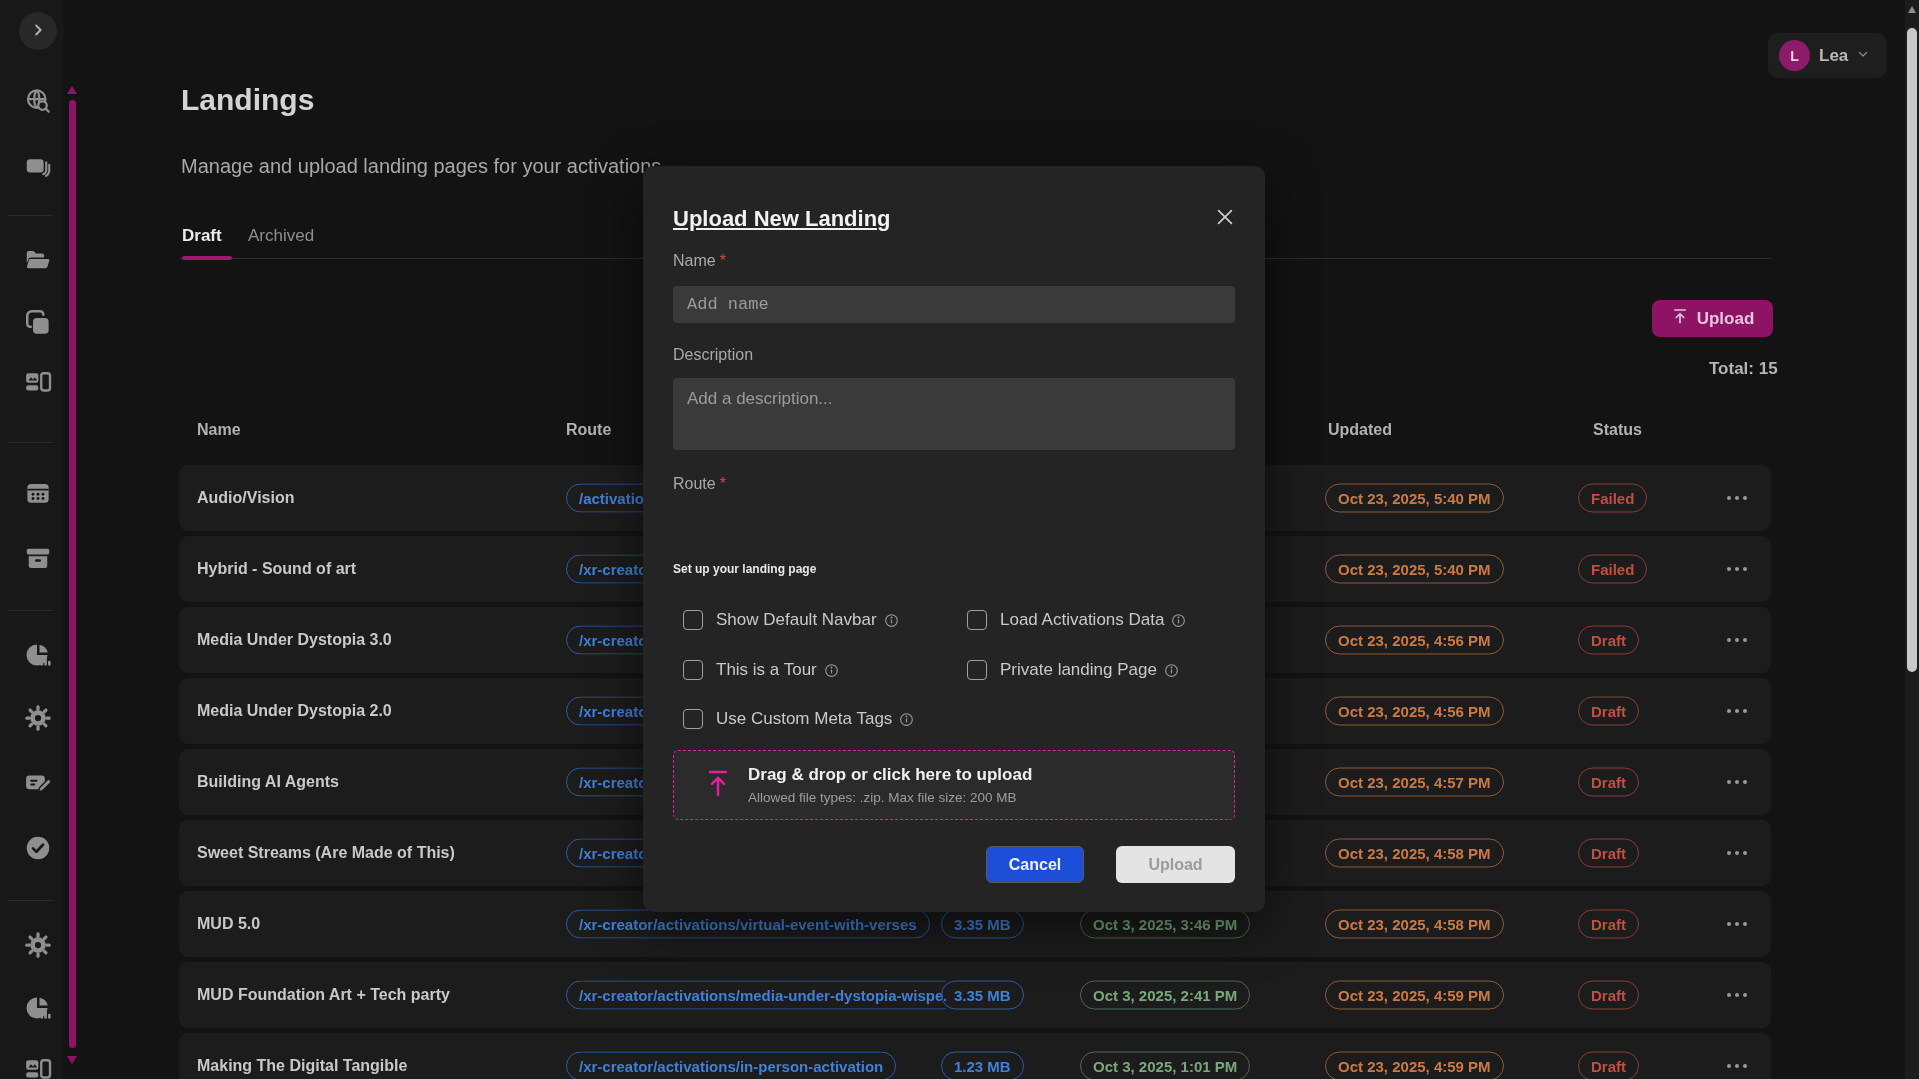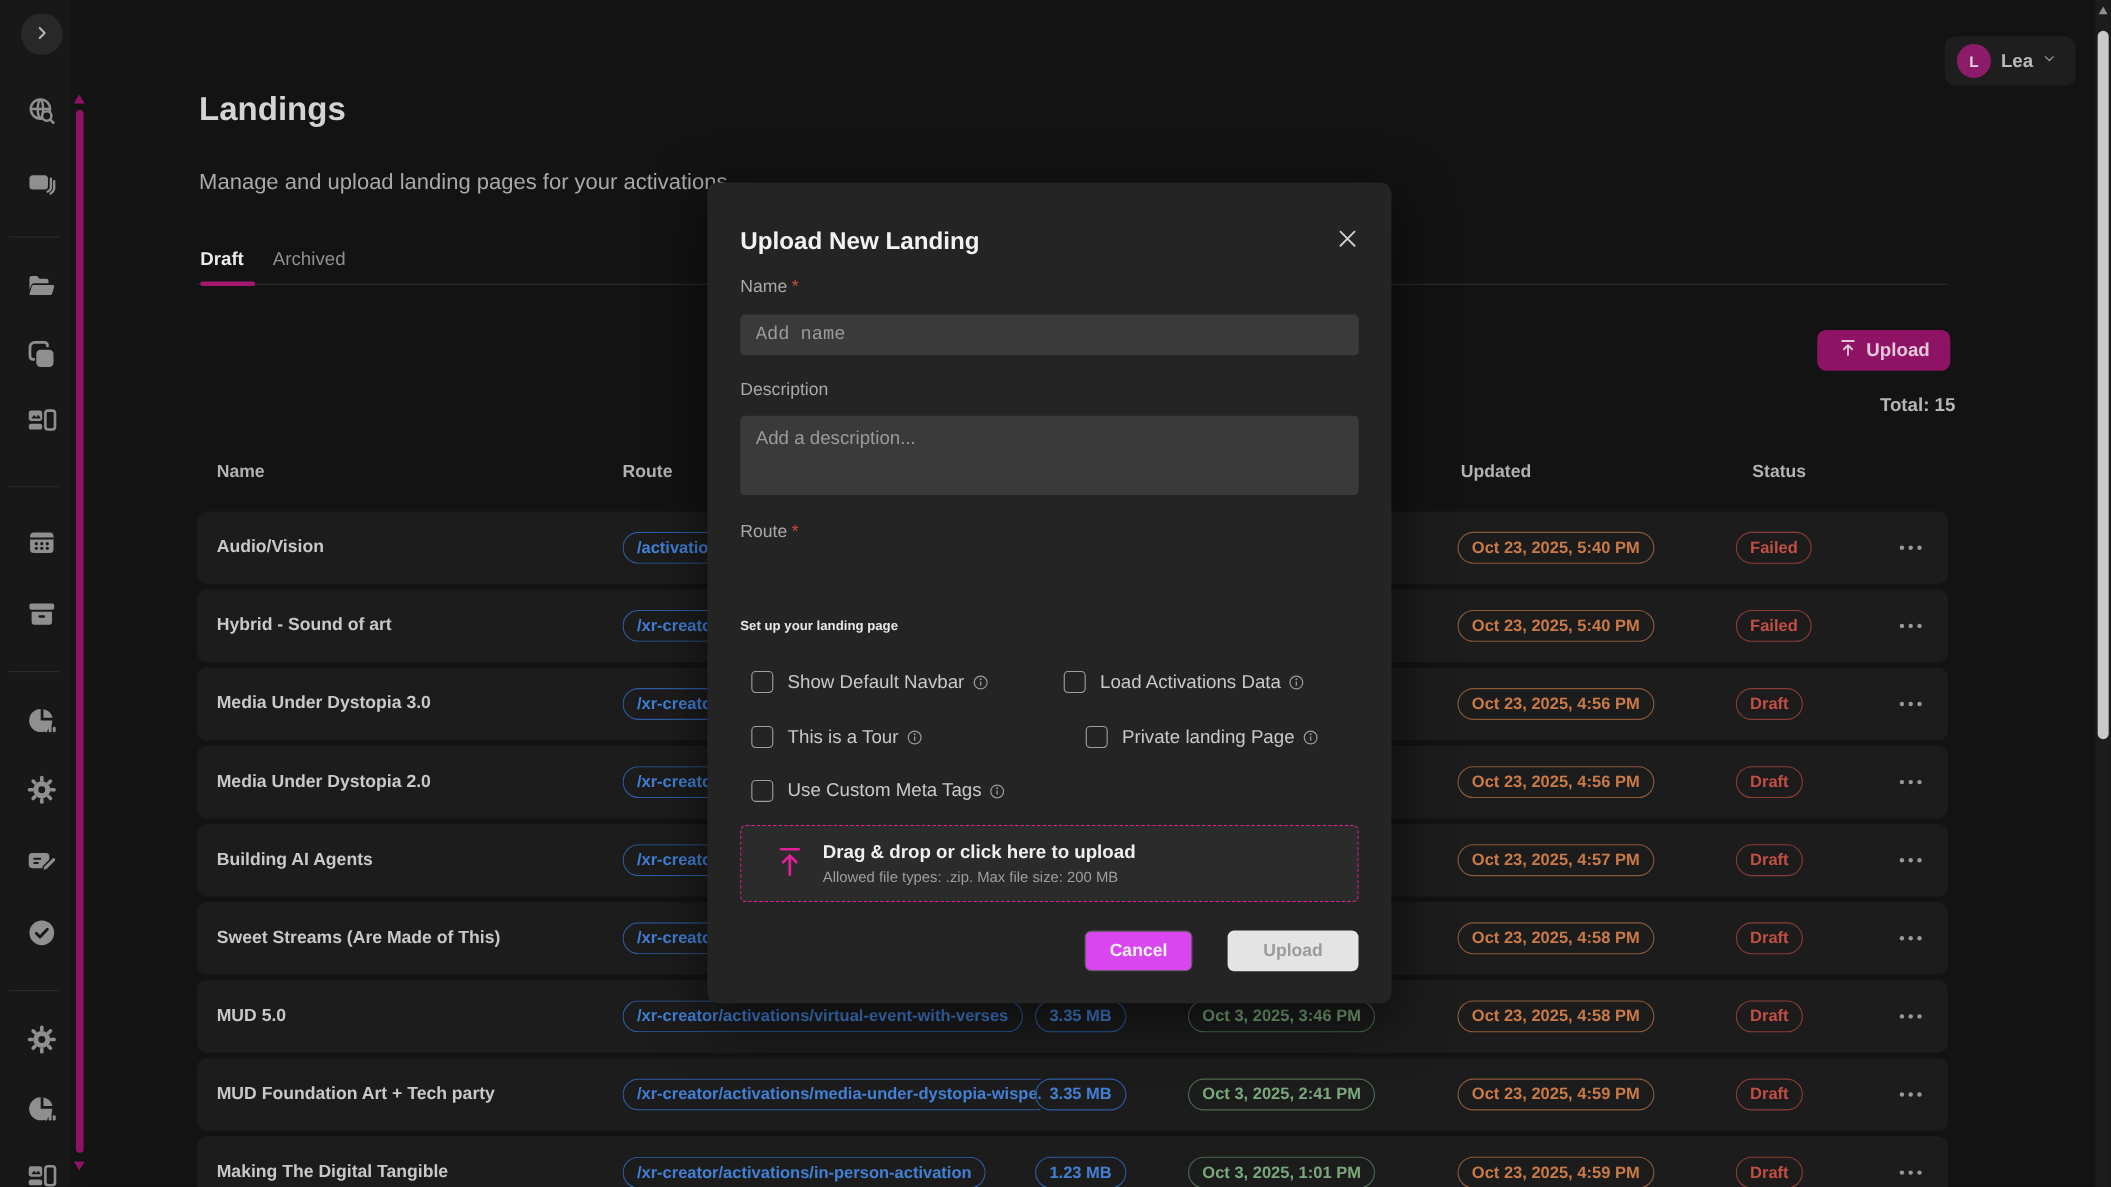--- a/index.html
+++ b/index.html
@@ -67,21 +67,21 @@
   .cell.size    { left:762px; }
   .cell.created { left:901px; }
   .cell.updated { left:1146px; }
   .cell.status  { left:1399px; }
   .cell.menu { left:1540px; width:36px; display:flex; gap:4px; justify-content:center; cursor:pointer; }
   .dot { width:4px; height:4px; border-radius:50%; background:#9a9a9a; }
 
   
   .modal { position:absolute; left:643px; top:166px; width:622px; height:746px; background:#242424; border-radius:10px;
     box-shadow:0 14px 50px rgba(0,0,0,.6); z-index:10; }
-  .modal-title { position:absolute; left:30px; top:40px; font-size:22px; font-weight:700; color:#f2f2f2; }
+  .modal-title { position:absolute; left:30px; top:40px; font-size:22px; font-weight:700; color:#f2f2f2;text-decoration:underline; }
   .modal-close { position:absolute; right:28px; top:40px; width:24px; height:24px; background:transparent; border:none; cursor:pointer; }
   .field-label { position:absolute; left:30px; font-size:16px; color:#a9a9a9; }
   .req { color:#d14b44; margin-left:4px; }
   .m-input { position:absolute; left:30px; width:562px; background:#3a3a3a; border:none; border-radius:4px; outline:none;
     color:#e0e0e0; font-size:17px; font-family:"Liberation Sans", sans-serif; padding:0 14px; }
   textarea.m-input { resize:none; padding-top:11px; }
   .m-input::placeholder { color:#9b9b9b; }
   #name-input  { top:120px; height:37px;font-family:Liberation Mono, monospace; }
   #desc-input  { top:212px; height:72px; }
   #route-input { top:343px; height:37px; }
@@ -93,21 +93,21 @@
   .cb-box { width:20px; height:20px; border:1.5px solid #a0a0a0; border-radius:4px; background:transparent; flex:0 0 auto; }
   .cb-label { font-size:17px; color:#c9c9c9; display:flex; align-items:center; gap:7px; }
   .dropzone { position:absolute; left:30px; top:584px; width:562px; height:70px; background:#2b2b2b;
     border:1.5px dashed #e0219b; border-radius:5px; display:flex; align-items:center; cursor:pointer; }
   .dz-icon { margin-left:30px; }
   .dz-text { margin-left:16px; }
   .dz-title { font-size:17px; font-weight:700; color:#f0f0f0; }
   .dz-sub { font-size:13.5px; color:#9e9e9e; margin-top:5px; }
   .modal-btn { position:absolute; top:680px; height:37px; border-radius:6px; font-size:16px; font-weight:700;
     font-family:"Liberation Sans", sans-serif; cursor:pointer; }
-  .btn-cancel { left:343px; width:98px; background:#d946ef; border:1px solid #5a5a5a; color:#f0f0f0; }
+  .btn-cancel { left:343px; width:98px; background:#1d4ed8; border:1px solid #5a5a5a; color:#f0f0f0; }
   .btn-upload { left:473px; width:119px; background:#e4e4e4; border:none; color:#9b9b9b; }
 </style>
 </head>
 <body>
 
 <div class="screen">
 
   <aside class="sidebar">
     <div class="side-lane"></div>
     <button class="collapse-btn">
@@ -455,21 +455,21 @@
         <div class="cb-item" style="left: 40px; top: 491px;">
           <span class="cb-box"></span>
           <span class="cb-label">This is a Tour<span style="display: inline-flex;">
               <svg width="15" height="15" viewBox="0 0 16 16">
                 <circle cx="8" cy="8" r="6.2" fill="none" stroke="#9a9a9a" stroke-width="1.2"></circle>
                 <rect x="7.35" y="7" width="1.3" height="4" fill="#9a9a9a"></rect>
                 <circle cx="8" cy="4.8" r="0.95" fill="#9a9a9a"></circle>
               </svg>
             </span></span>
         </div>
-        <div class="cb-item" style="left: 344px; top: 491px;">
+        <div class="cb-item" style="left: 324px; top: 491px;">
           <span class="cb-box"></span>
           <span class="cb-label">Private landing Page<span style="display: inline-flex;">
               <svg width="15" height="15" viewBox="0 0 16 16">
                 <circle cx="8" cy="8" r="6.2" fill="none" stroke="#9a9a9a" stroke-width="1.2"></circle>
                 <rect x="7.35" y="7" width="1.3" height="4" fill="#9a9a9a"></rect>
                 <circle cx="8" cy="4.8" r="0.95" fill="#9a9a9a"></circle>
               </svg>
             </span></span>
         </div>
         <div class="cb-item" style="left: 40px; top: 540px;">

